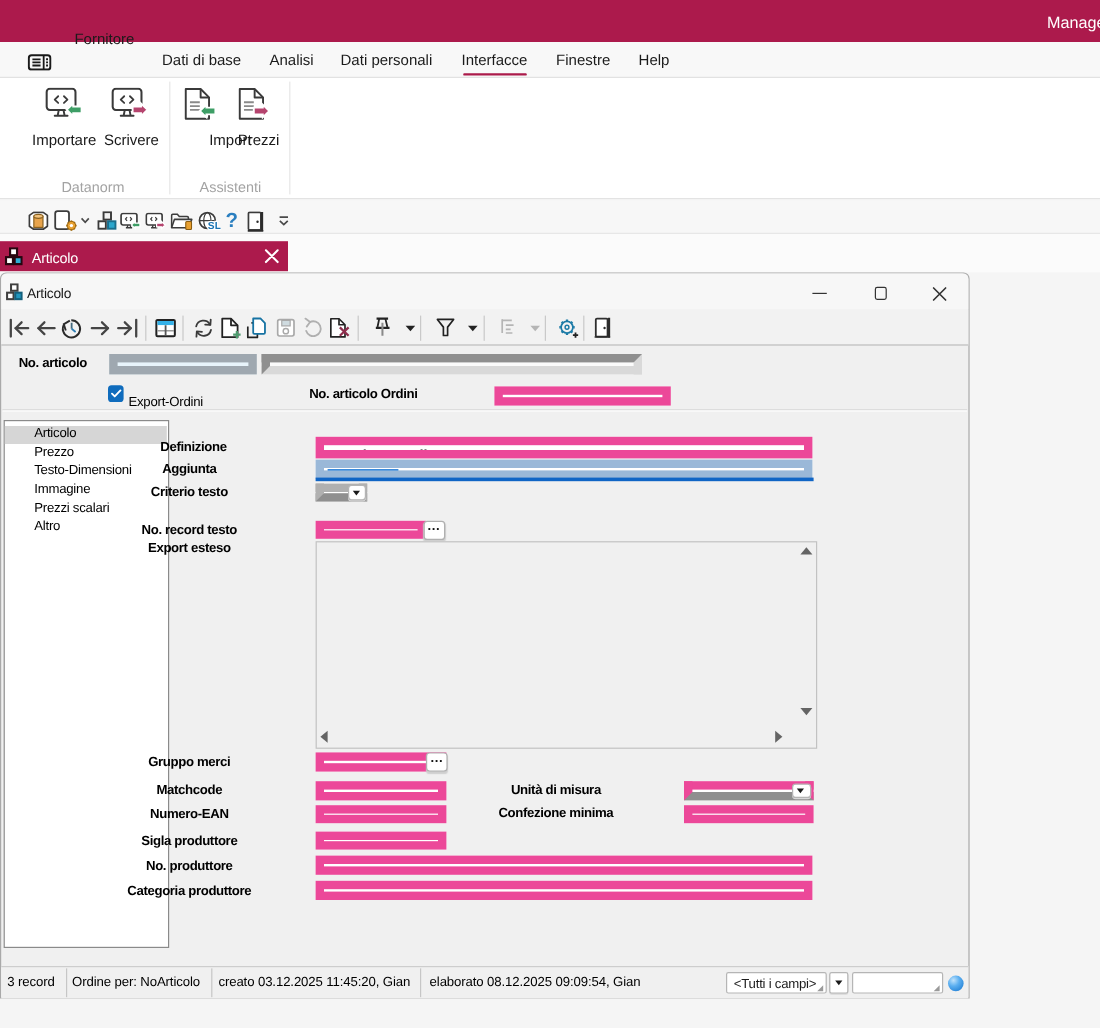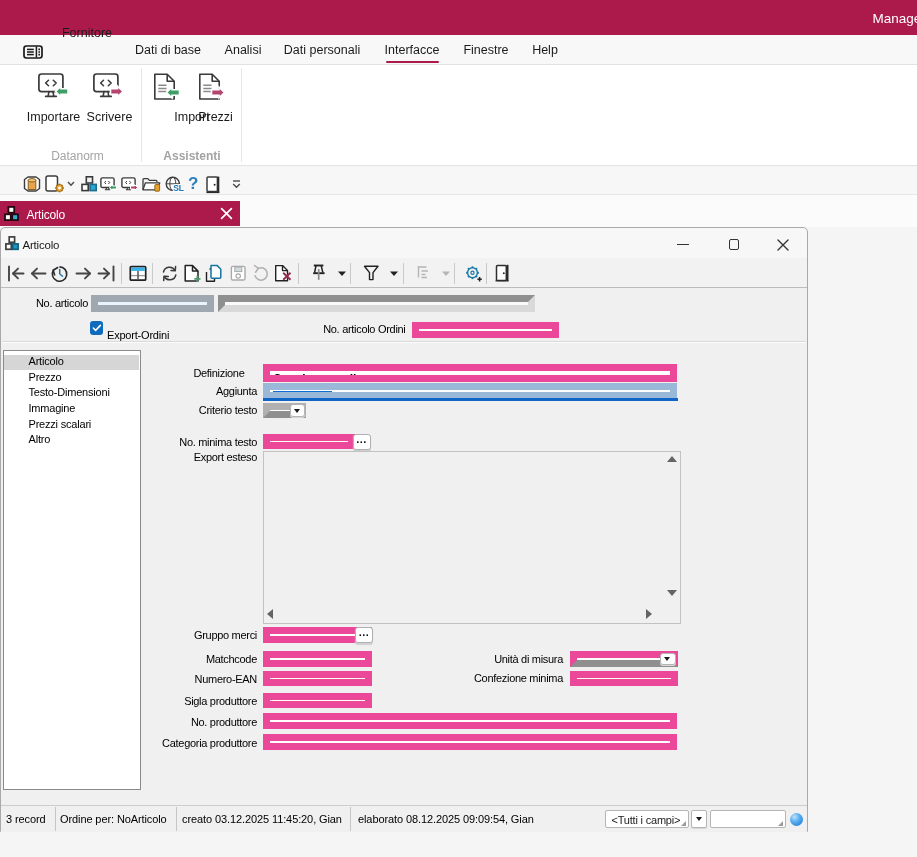--- a/index.html
+++ b/index.html
@@ -1,20 +1,20 @@
 <!DOCTYPE html>
 <html><head>
 <meta charset="utf-8">
 <style>
 * { margin:0; padding:0; box-sizing:border-box; }
 html,body { width:917px; height:857px; overflow:hidden; }
 body { font-family:"Liberation Sans", sans-serif; background:#f5f5f5; position:relative; color:#1b1b1b; }
 .abs { position:absolute; }
 .lbl { position:absolute; font-size:11px; letter-spacing:-0.2px; color:#000; white-space:nowrap; }
-.rlbl { position:absolute; font-size:11px; letter-spacing:-0.3px; color:#000; white-space:nowrap; text-align:right; }
+.rlbl { position:absolute; font-size:11px; letter-spacing:-0.3px; color:#000; white-space:nowrap; text-align:center;font-weight:bold; }
 .inp { position:absolute; background:#fff; border:7px solid #ec4899; font-size:12px; color:#000; padding:1px 3px 0 3px; white-space:nowrap; overflow:hidden;font-weight:bold; }
 .vsep { position:absolute; width:1px; background:#d2d2d2; }
 .tria-d { width:0; height:0; border-left:3.5px solid transparent; border-right:3.5px solid transparent; border-top:4px solid #1a1a1a; position:absolute; }
 .menutab { font-size:12.5px; color:#1b1b1b; transform:translateX(-50%); white-space:nowrap; }
 .riblbl { font-size:12px; color:#a3a3a3; transform:translateX(-50%); white-space:nowrap; }
 .riblabel { position:absolute; font-size:12.5px; color:#1a1a1a; transform:translateX(-50%); white-space:nowrap; }
 .combobtn { background:#fff; border:1px solid #b5b5b5; border-radius:3px; box-shadow:0 1px 0 #d8d8d8; }
 .dotbtn { width:18px; height:16.5px; background:#fff; border:1px solid #b0b0b0; border-radius:3px; box-shadow:0 1.5px 1px #cfcfcf; font-size:11px; font-weight:bold; color:#111; text-align:center; line-height:9px; letter-spacing:0.5px; }
 .globe { width:13px; height:13px; border-radius:50%; background:radial-gradient(circle at 35% 30%, #bfe2fb 0%, #5aaef0 40%, #1272cc 100%); }
 </style>
@@ -41,21 +41,21 @@
 <div class="abs menutab" style="left:322px;top:43px;">Dati personali</div>
 <div class="abs menutab" style="left:412px;top:43px;">Interfacce</div>
 <div class="abs menutab" style="left:486px;top:43px;">Finestre</div>
 <div class="abs menutab" style="left:545px;top:43px;">Help</div>
 <div class="abs" style="left:386px;top:60.5px;width:53px;height:2.6px;background:#ab1a4a;border-radius:2px;"></div>
 
 <div class="abs" style="left:0;top:65px;width:917px;height:101px;background:#ffffff;border-bottom:1px solid #e3e3e3;"></div>
 <div class="vsep" style="left:141px;top:68px;height:94px;background:#e7e7e7;"></div>
 <div class="vsep" style="left:241px;top:68px;height:94px;background:#e7e7e7;"></div>
 <div class="abs riblbl" style="left:77.5px;top:149px;">Datanorm</div>
-<div class="abs riblbl" style="left:192px;top:149px;font-weight:bold;">Assistenti</div>
+<div class="abs riblbl" style="left:192px;top:149px;">Assistenti</div>
 
 <svg class="abs" style="left:37px;top:73px" width="33" height="28" viewBox="0 0 33 28">
   <rect x="1.9" y="1" width="24" height="17.6" rx="2.6" fill="#fff" stroke="#3a3a3a" stroke-width="1.7"></rect>
   <path d="M11.5 7.2 L8.6 10 L11.5 12.8" fill="none" stroke="#3a3a3a" stroke-width="1.5" stroke-linecap="round" stroke-linejoin="round"></path>
   <path d="M16.3 7.2 L19.2 10 L16.3 12.8" fill="none" stroke="#3a3a3a" stroke-width="1.5" stroke-linecap="round" stroke-linejoin="round"></path>
   <path d="M12 18.6 L11.2 22.6 M15.9 18.6 L16.7 22.6 M8.6 23.4 L19.3 23.4" fill="none" stroke="#3a3a3a" stroke-width="1.6" stroke-linecap="round"></path>
   <path d="M18.5 18.5 L24 13.2 L24 15.7 L31 15.7 L31 21.3 L24 21.3 L24 23.8 Z" fill="#3e9e66" stroke="#fff" stroke-width="1.6"></path>
 </svg>
 
 <svg class="abs" style="left:92px;top:73px" width="33" height="28" viewBox="0 0 33 28">
@@ -303,33 +303,33 @@
 
 <div class="abs" style="left:2.5px;top:350px;width:138px;height:440px;background:#fff;border:1px solid #8a8a8a;"></div>
 <div class="abs" style="left:4px;top:354.5px;width:135px;height:15.5px;background:#d6d6d6;"></div>
 <div class="lbl" style="left:28.5px;top:355px;">Articolo</div>
 <div class="lbl" style="left:28.5px;top:370.5px;">Prezzo</div>
 <div class="lbl" style="left:28.5px;top:386px;">Testo-Dimensioni</div>
 <div class="lbl" style="left:28.5px;top:402px;">Immagine</div>
 <div class="lbl" style="left:28.5px;top:417.5px;">Prezzi scalari</div>
 <div class="lbl" style="left:28.5px;top:433px;">Altro</div>
 
-<div class="rlbl" style="left:46px;top:366.5px;width:198.5px;">Definizione</div>
+<div class="rlbl" style="left:62px;top:366.5px;width:198.5px;">Definizione</div>
 <div class="inp" style="left:263px;top:364px;width:414px;height:17.5px;">Cuscino per divano</div>
 
 <div class="rlbl" style="left:58.5px;top:384.5px;width:198.5px;">Aggiunta</div>
 <div class="inp" style="left:263px;top:382.5px;width:414px;height:16px;border-color:#9ab8d8;"><span style="background:#0c6ed2;color:#fff;">senza tuta</span><span style="display:inline-block;width:2.5px;height:12px;background:#e08a2e;vertical-align:-2px;"></span></div>
 <div class="abs" style="left:263px;top:398px;width:415px;height:2.6px;background:#1065c5;"></div>
 
 <div class="rlbl" style="left:58.5px;top:404px;width:198.5px;">Criterio testo</div>
 <div class="inp" style="left:263px;top:402.5px;width:43px;height:15.5px;border-color:#b0b0b0;border-bottom-color:#8f8f8f;">1</div>
 <div class="abs combobtn" style="left:289.5px;top:404px;width:15.5px;height:12.5px;"></div>
 <div class="tria-d" style="left:293.5px;top:408.5px;"></div>
 
-<div class="rlbl" style="left:58.5px;top:435.5px;width:198.5px;">No. minima testo</div>
+<div class="rlbl" style="left:58.5px;top:435.5px;width:198.5px;">No. record testo</div>
 <div class="inp" style="left:263px;top:433.5px;width:91.5px;height:15.5px;"></div>
 <div class="abs dotbtn" style="left:352.5px;top:433.5px;">...</div>
 
 <div class="rlbl" style="left:58.5px;top:451px;width:198.5px;">Export esteso</div>
 <div class="abs" style="left:263px;top:451px;width:417.5px;height:173px;background:#f0f0f0;border:1px solid #c2c2c2;"></div>
 
 <div class="abs" style="left:666.5px;top:456px;width:0;height:0;border-left:5px solid transparent;border-right:5px solid transparent;border-bottom:6px solid #646464;"></div>
 <div class="abs" style="left:666.5px;top:590px;width:0;height:0;border-left:5px solid transparent;border-right:5px solid transparent;border-top:6px solid #646464;"></div>
 <div class="abs" style="left:266.5px;top:608.5px;width:0;height:0;border-top:5px solid transparent;border-bottom:5px solid transparent;border-right:6px solid #646464;"></div>
 <div class="abs" style="left:646px;top:608.5px;width:0;height:0;border-top:5px solid transparent;border-bottom:5px solid transparent;border-left:6px solid #646464;"></div>

